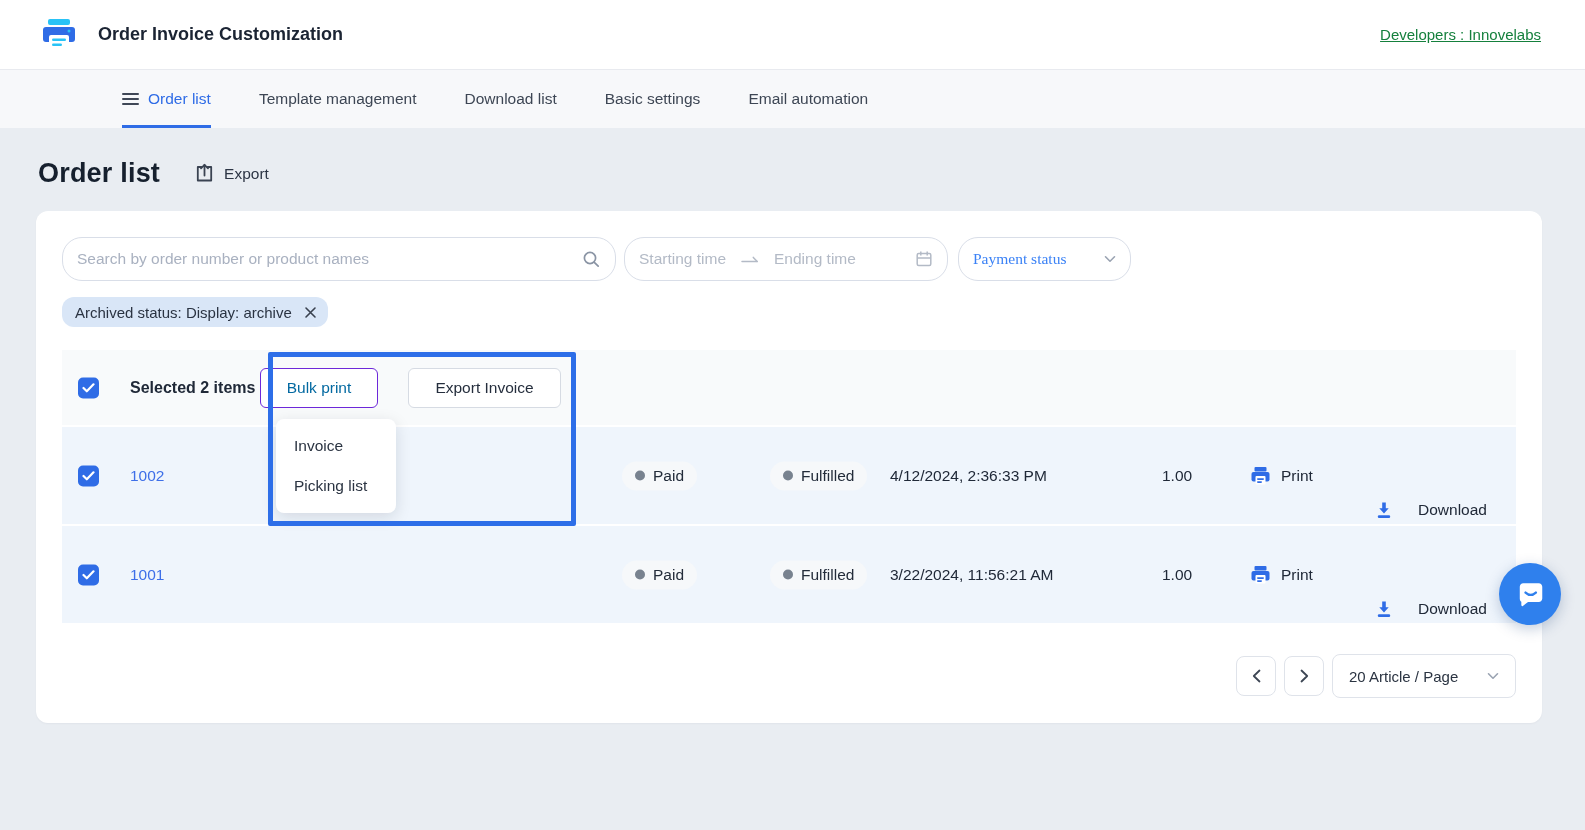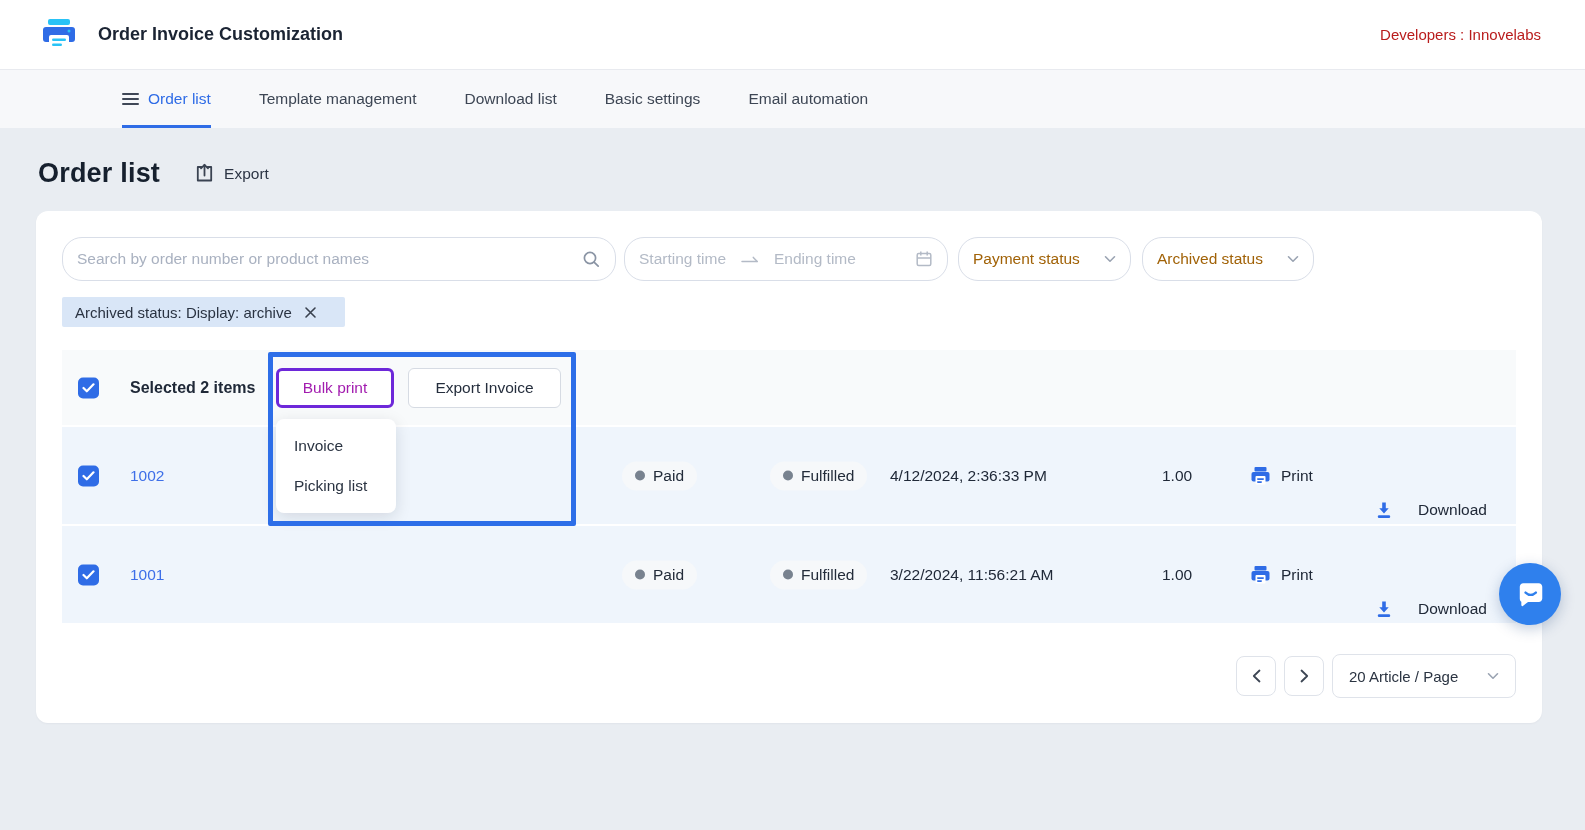--- a/index.html
+++ b/index.html
@@ -5,21 +5,21 @@
   * { margin:0; padding:0; box-sizing:border-box; }
   html,body { width:1585px; height:830px; }
   body { font-family:"Liberation Sans", sans-serif; background:#e9edf2; overflow:hidden; }
   .screen { position:relative; width:1585px; height:654px; }
 
   
   .app-header { height:70px; background:#fff; border-bottom:1px solid #e8eaef;
     display:flex; align-items:center; padding:0 44px 0 40px; }
   .app-title { margin-left:20px; font-size:18px; font-weight:bold; color:#1b2433; }
   .spacer { flex:1; }
-  .account { color:#b91c1c; font-size:15px; }
+  .account { color:#15803d; font-size:15px;text-decoration:underline; }
 
   
   .nav { height:58px; background:#f7f8fa; display:flex; align-items:stretch; padding-left:122px; gap:48px; }
   .tab { display:flex; align-items:center; gap:9px; font-size:15.5px; color:#3d4654;
     cursor:pointer; border-bottom:3px solid transparent; padding-top:2px; }
   .tab.active { color:#2f6ce6; border-bottom-color:#2f6ce6; }
 
   
   .title-row { display:flex; align-items:center; margin:30px 0 0 38px; }
   .page-title { font-size:27px; font-weight:bold; color:#16202e; letter-spacing:.2px; }
@@ -34,28 +34,28 @@
   .filters { display:flex; }
   .fbox { height:44px; border:1px solid #d9dee8; border-radius:20px; background:#fff;
     display:flex; align-items:center; padding:0 14px; }
   .search-box { width:554px; }
   .search-box input { border:none; outline:none; flex:1; font-size:15.5px;
     font-family:"Liberation Sans",sans-serif; color:#2b3442; background:transparent; }
   .search-box input::placeholder { color:#a9b1c0; }
   .date-box { width:324px; margin-left:8px; gap:10px; cursor:pointer; }
   .date-ph { color:#b3bac6; font-size:15.5px; }
   .date-box .cal { margin-left:auto; display:flex; }
-  .select { justify-content:space-between; cursor:pointer; color:#a16207; font-size:15.5px; }
+  .select { justify-content:space-between; cursor:pointer; color:#3b82f6; font-size:15.5px;font-family:Liberation Serif, serif; }
   .sel-payment { width:173px; margin-left:10px; }
   .sel-fulfill { width:189px; margin-left:11px; }
   .sel-archived { width:172px; margin-left:11px; }
 
   
   .chip { display:inline-flex; align-items:center; gap:12px; height:30px; margin-top:16px;
-    background:#d9e6f7; border-radius:2px; padding:0 28px 0 13px; font-size:15px; color:#2a3342; }
+    background:#d9e6f7; border-radius:12px; padding:0 11px 0 13px; font-size:15px; color:#2a3342; }
   .chip .x { display:flex; cursor:pointer; }
 
   
   .table { margin-top:23px; }
   .bulk-bar { position:relative; height:75px; background:#f8fafb; }
   .row { position:relative; height:97px; background:#eff5fc; margin-top:2px; }
   .cell { position:absolute; top:50%; transform:translateY(-50%); display:flex; align-items:center; }
   .c-check { left:16px; } .c-id { left:68px; } .c-pay { left:560px; } .c-ful { left:708px; }
   .c-date { left:828px; } .c-amt { left:1100px; } .c-print { left:1188px; gap:10px; cursor:pointer;text-align:right; }
   .c-dl { left:1312px; gap:24px; cursor:pointer;margin-top:34px; }
@@ -66,21 +66,21 @@
   .cbx { width:21px; height:21px; border-radius:5px; background:#2f6ce6;
     display:flex; align-items:center; justify-content:center; cursor:pointer; }
 
   .pill { display:inline-flex; align-items:center; gap:8px; height:29px; padding:0 13px;
     background:#f6f8fa; border-radius:15px; }
   .dot { width:10px; height:10px; border-radius:50%; background:#78828f; }
   .pill span { font-size:15.5px; color:#232c3a; }
 
   .btn { position:absolute; top:18px; height:40px; border-radius:6px; background:#fff;
     font-size:15.5px; display:inline-flex; align-items:center; justify-content:center; cursor:pointer; }
-  .btn-bulk { left:214px; width:118px; border:3px solid #6d28d9; color:#a21caf; }
+  .btn-bulk { left:198px; width:118px; border:1px solid #6d28d9; color:#0369a1; }
   .btn-exp { left:346px; width:153px; border:1px solid #d6dbe3; color:#252e3d; }
 
   .menu { position:absolute; left:214px; top:69px; width:120px; background:#fff; border-radius:8px;
     box-shadow:0 4px 16px rgba(15,23,42,.13); padding:7px 0; z-index:30; }
   .menu-item { height:40px; display:flex; align-items:center; padding-left:18px;
     font-size:15.5px; color:#2b3442; cursor:pointer; }
 
   
   .annotation { position:absolute; left:268px; top:352px; width:308px; height:174px;
     border:5px solid #2d6ee8; border-radius:2px; z-index:40; pointer-events:none; }
@@ -193,28 +193,20 @@
       </div>
 
       <div class="fbox select sel-payment">
         <span>Payment status</span>
         <span style="display:flex">
           <svg width="12" height="8" viewBox="0 0 12 8" fill="none" stroke="#9aa3b2" stroke-width="1.6" stroke-linecap="round" stroke-linejoin="round">
               <path d="M1.5 1.8 L6 6.2 L10.5 1.8"></path>
             </svg>
         </span>
       </div>
-      <div class="fbox select sel-archived">
-        <span>Archived status</span>
-        <span style="display:flex">
-          <svg width="12" height="8" viewBox="0 0 12 8" fill="none" stroke="#9aa3b2" stroke-width="1.6" stroke-linecap="round" stroke-linejoin="round">
-              <path d="M1.5 1.8 L6 6.2 L10.5 1.8"></path>
-            </svg>
-        </span>
-      </div>
     </div>
 
     
     <div class="chip">
       <span>Archived status: Display: archive</span>
       <span class="x">
         <svg width="13" height="13" viewBox="0 0 13 13" fill="none" stroke="#39414f" stroke-width="1.6" stroke-linecap="round">
           <path d="M2 2 L11 11 M11 2 L2 11"></path>
         </svg>
       </span>

